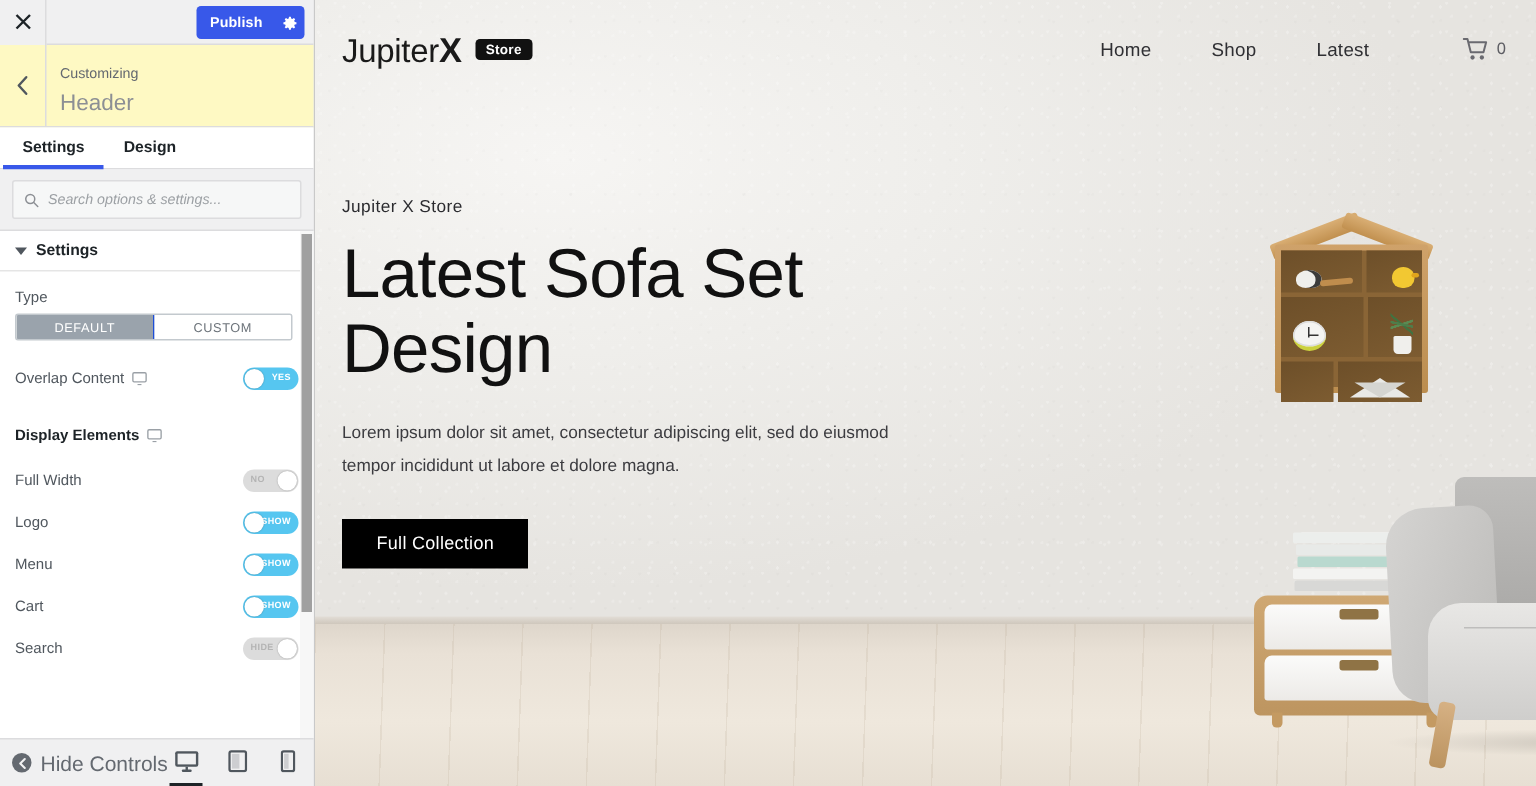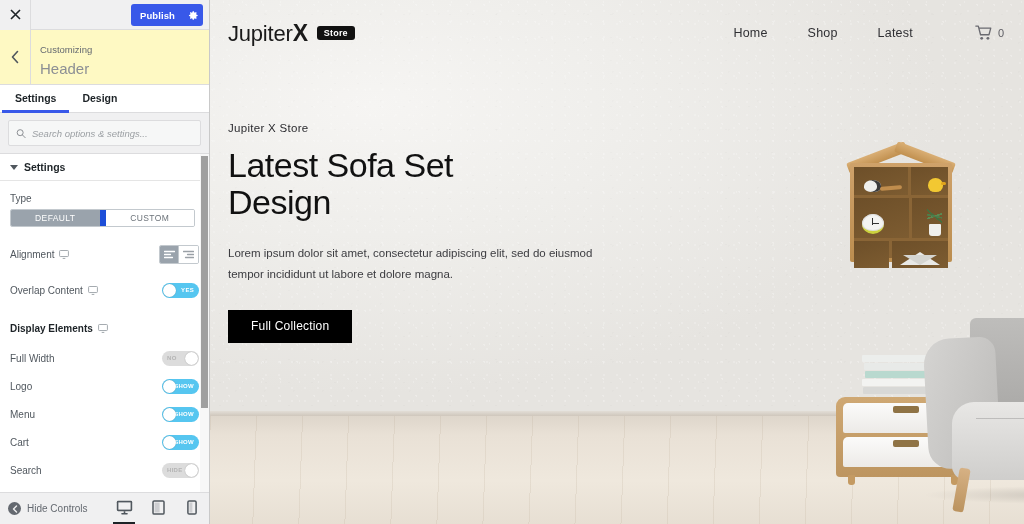--- a/index.html
+++ b/index.html
@@ -163,21 +163,21 @@
     border: 1px solid #c3c9ce;
     border-radius: 2px; overflow: hidden;
     margin-top: 5px;
   }
   .seg-item {
     flex: 1;
     display: flex; align-items: center; justify-content: center;
     font-size: 8.5px; letter-spacing: .4px;
     color: #6c737a; background: #fff;
     cursor: pointer;
-    border-right: 6px solid #1d4ed8;
+    border-right: 1px solid #1d4ed8;
   }
   .seg-item:last-child { border-right: none; }
   .seg-item.active { background: #9aa3ac; color: #fff; }
 
   
   .row {
     display: flex; align-items: center; justify-content: space-between;
     padding: 0 10px;
     min-height: 22px;
   }
@@ -230,21 +230,21 @@
   }
   .hide-controls {
     display: flex; align-items: center; gap: 6px;
     cursor: pointer;
   }
   .hc-circle {
     width: 13px; height: 13px; border-radius: 50%;
     background: #646970;
     display: flex; align-items: center; justify-content: center;
   }
-  .hc-label { font-size: 10px; color: #646970; }
+  .hc-label { font-size: 14px; color: #646970; }
   .devices { display: flex; align-items: center; gap: 12px; height: 32px; }
   .dev-btn {
     width: 22px; height: 32px;
     display: flex; align-items: center; justify-content: center;
     cursor: pointer;
     border-bottom: 3px solid transparent;
     color: #50575e;
   }
   .dev-btn.active { border-bottom-color: #1d2327; }
 
@@ -468,26 +468,26 @@
   }
   .nav-link {
     font-size: 12.5px; color: #2f2f33; cursor: pointer;
     letter-spacing: .2px;
   }
   .cart-wrap { display: flex; align-items: center; gap: 5px; cursor: pointer; margin-left: 22px; }
   .cart-count { font-size: 11px; color: #5d5d63; }
 
   
   .hero {
-    position: absolute; left: 18px; top: 122px; width: 400px;
+    position: absolute; left: 18px; top: 132px; width: 400px;
     z-index: 5;
   }
   .hero-eyebrow { font-size: 11.5px; color: #2b2b2f; letter-spacing: .3px; }
   .hero-title {
-    font-size: 34px; line-height: 1.09; color: #111;
+    font-size: 46px; line-height: 1.09; color: #111;
     font-weight: 400; letter-spacing: -.5px;
     margin-top: 13px; max-width: 330px;
   }
   .hero-para {
     margin-top: 22px; font-size: 11.5px; line-height: 1.85;
     color: #3c3c40; max-width: 370px;
   }
   .hero-cta {
     margin-top: 24px;
     display: inline-flex; align-items: center; justify-content: center;
@@ -555,41 +555,20 @@
     </div>
 
     <div class="ctrl" style="margin-top:12px;">
       <div class="ctrl-label">Type</div>
       <div class="seg">
         <div class="seg-item active">DEFAULT</div>
         <div class="seg-item">CUSTOM</div>
       </div>
     </div>
 
-    <div class="row" style="margin-top:16px;">
-      <div class="ctrl-label">
-        <span>Alignment</span>
-        <svg class="dev-icn" width="10" height="9" viewBox="0 0 12 11">
-          <rect x="0.6" y="0.6" width="10.8" height="7.4" rx="1" stroke="#9aa0a6" stroke-width="1.1" fill="none"></rect>
-          <path d="M4.4 10.3 H7.6" stroke="#9aa0a6" stroke-width="1.1"></path>
-        </svg>
-      </div>
-      <div class="align-group">
-        <div class="align-btn active">
-          <svg width="11" height="9" viewBox="0 0 11 9">
-            <path d="M0.5 1.5 H10.5 M0.5 4.5 H6.5 M0.5 7.5 H8.5" stroke="#fff" stroke-width="1.3" stroke-linecap="round"></path>
-          </svg>
-        </div>
-        <div class="align-btn">
-          <svg width="11" height="9" viewBox="0 0 11 9">
-            <path d="M0.5 1.5 H10.5 M4.5 4.5 H10.5 M2.5 7.5 H10.5" stroke="#9aa0a6" stroke-width="1.3" stroke-linecap="round"></path>
-          </svg>
-        </div>
-      </div>
-    </div>
 
     <div class="row" style="margin-top:14px;">
       <div class="ctrl-label">
         <span>Overlap Content</span>
         <svg class="dev-icn" width="10" height="9" viewBox="0 0 12 11">
           <rect x="0.6" y="0.6" width="10.8" height="7.4" rx="1" stroke="#9aa0a6" stroke-width="1.1" fill="none"></rect>
           <path d="M4.4 10.3 H7.6" stroke="#9aa0a6" stroke-width="1.1"></path>
         </svg>
       </div>
       <div class="toggle on">

